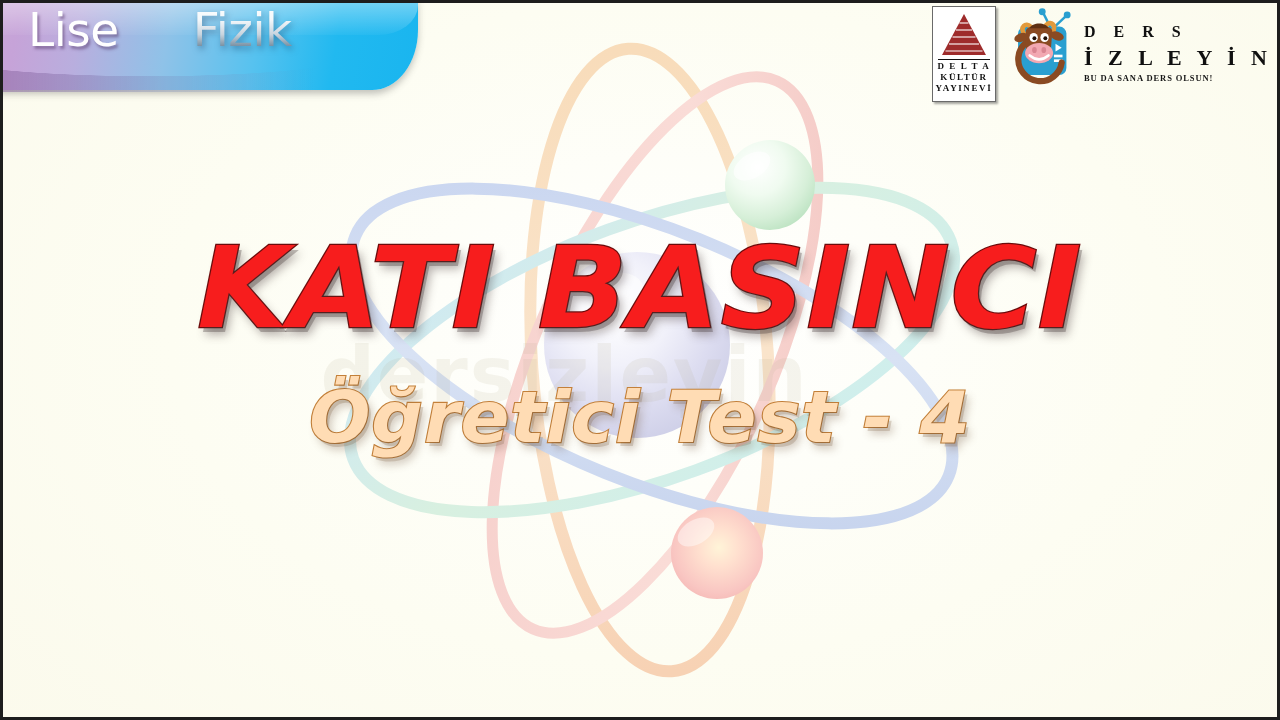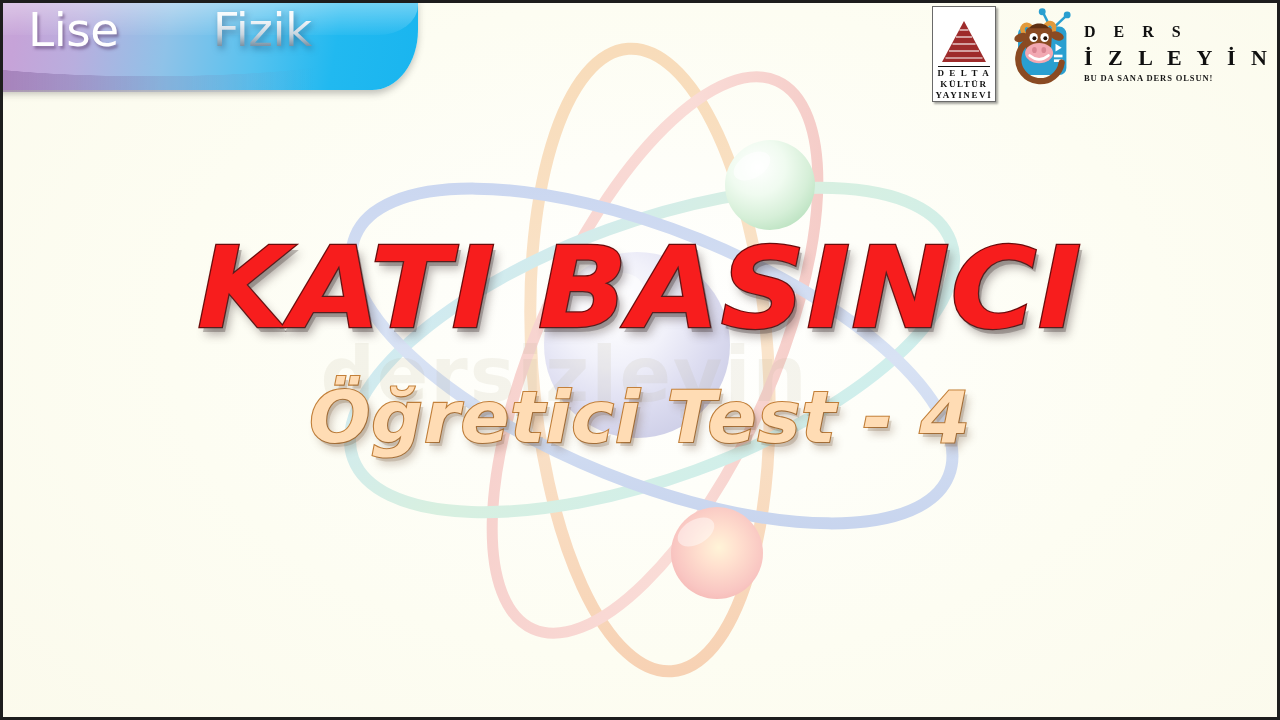--- a/index.html
+++ b/index.html
@@ -90,35 +90,34 @@
   .b-lise{
     color:#ffffff;
     text-shadow: 2px 3px 3px rgba(90,60,110,0.55);
   }
   .b-fizik{
     background:linear-gradient(180deg,#ffffff 0%,#f4f8fb 32%,#c8d4de 58%,#6d8699 82%,#55707f 100%);
     -webkit-background-clip:text; background-clip:text;
     color:transparent;
     -webkit-text-fill-color:transparent;
     filter:drop-shadow(2px 3px 3px rgba(30,70,110,0.50));
-    margin-left:20px;
   }
 
   
   #logos{
     position:absolute; right:8px; top:6px; z-index:40;
     display:flex; align-items:flex-start; gap:8px;
   }
   
   .delta{
     width:64px; height:96px; background:#ffffff;
     border:1px solid #6a6a6a;
     box-shadow:2px 2px 2px rgba(0,0,0,0.35);
     display:flex; flex-direction:column; align-items:center;
-    padding-top:12px;
+    padding-top:5px;
   }
   .delta .pyr{ width:50px; height:45px; position:relative; }
   .delta .rule{ width:52px; height:1px; background:#111; margin:2px 0 1px; }
   .delta .dtxt{
     font-family:"Liberation Serif", serif;
     font-weight:bold; font-size:9px; line-height:11px;
     letter-spacing:1.6px; color:#111; text-align:center;
   }
   
   .dizle{ display:flex; align-items:flex-start; gap:2px; }

